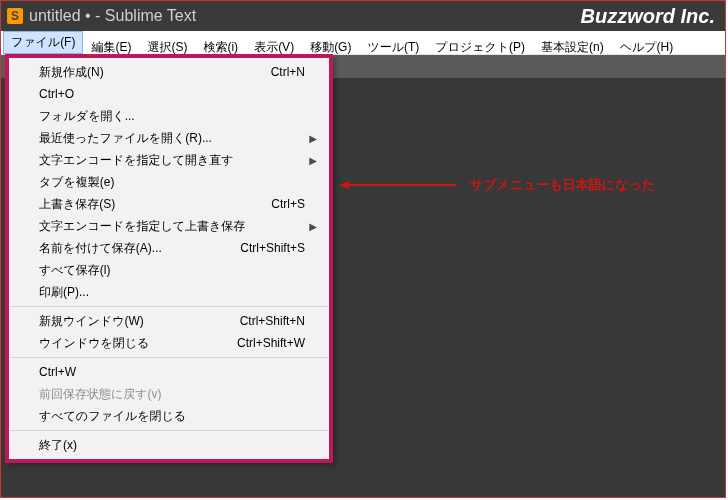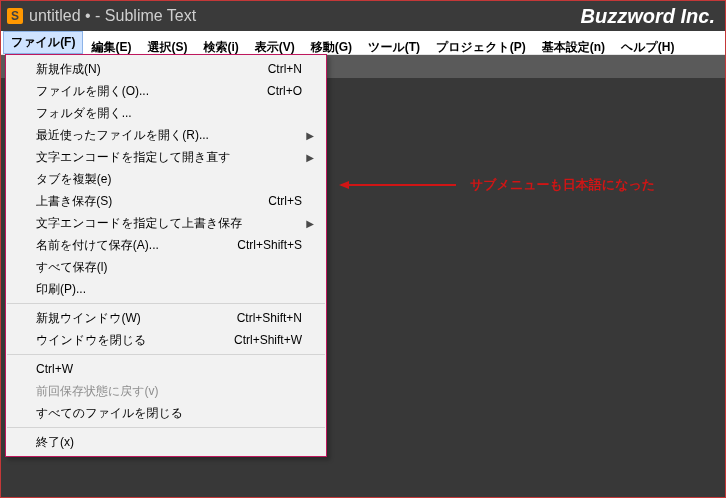--- a/index.html
+++ b/index.html
@@ -60,21 +60,20 @@
     font-style: italic;
   }
   
   .menu-bar {
     height: 23px;
     background: #fff;
     border-bottom: 1px solid #e4e4e4;
     display: flex;
     align-items: stretch;
     padding-left: 2px;
-    font-weight: bold;
   }
   .menu-item {
     padding: 16px 8px;
     display: flex;
     align-items: center;
     font-size: 12px;
     color: #000;
     cursor: default;
     white-space: nowrap;
   }
@@ -99,21 +98,21 @@
     top: 77px;
     bottom: 0;
   }
   
   .dropdown {
     position: absolute;
     left: 4px;
     top: 53px;
     width: 320px;
     background: #f2f2f2;
-    border: 1px solid #be185d;
+    border: 4px solid #be185d;
     box-shadow: 3px 3px 4px rgba(0,0,0,.25);
     padding: 3px 0;
     z-index: 10;
   }
   .dropdown-item {
     display: flex;
     align-items: center;
     height: 22px;
     padding: 0 24px 0 30px;
     font-size: 12px;
@@ -208,21 +207,20 @@
     <div class="arrow-line"></div>
     <div class="annotation-text">サブメニューも日本語になった</div>
   </div>
 
   <div class="dropdown" id="dropdown">
       <div class="dropdown-item">
         <span class="label">新規作成(N)</span>
         <span class="shortcut">Ctrl+N</span>
       </div>
       <div class="dropdown-item">
-        <span class="label">ファイルを開く(O)...</span>
         <span class="shortcut">Ctrl+O</span>
       </div>
       <div class="dropdown-item">
         <span class="label">フォルダを開く...</span>
       </div>
       <div class="dropdown-item">
         <span class="label">最近使ったファイルを開く(R)...</span>
         <span class="submenu-arrow">▶</span>
       </div>
       <div class="dropdown-item">

